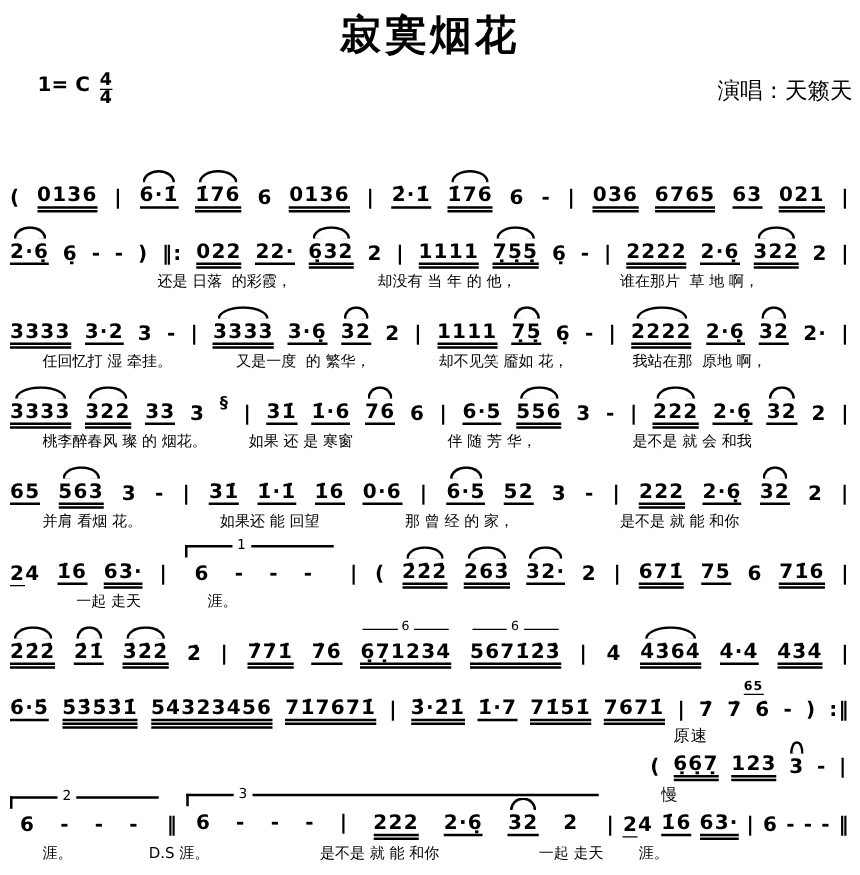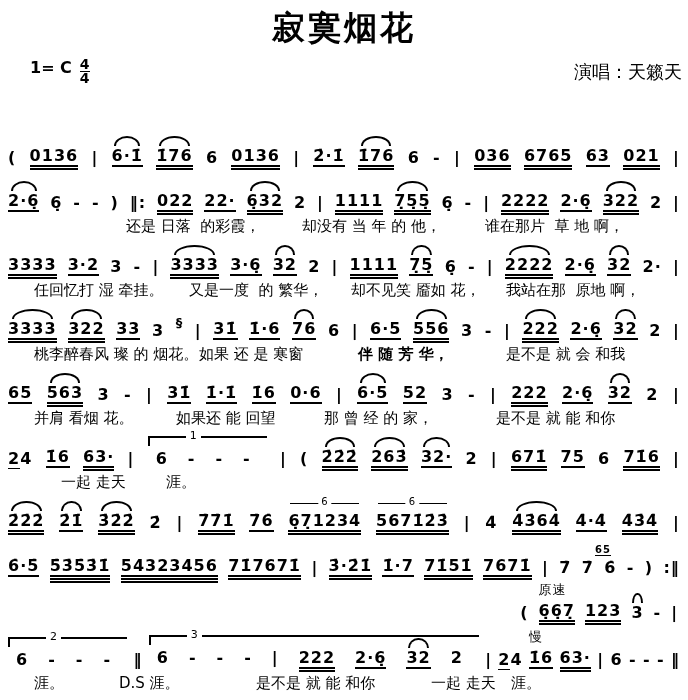--- a/index.html
+++ b/index.html
@@ -25,21 +25,21 @@
   .arc::before{content:"";position:absolute;top:-10px;left:8%;right:8%;height:8px;border:2px solid #000;border-bottom:none;border-radius:50% 50% 0 0 / 100% 100% 0 0;}
   .hastup::before{content:"";position:absolute;top:-8px;left:2px;right:2px;border-top:1px solid #000;}
   .tupn{position:absolute;top:-15px;left:50%;transform:translateX(-50%);font-size:10px;font-weight:normal;background:#fff;padding:0 3px;line-height:12px;}
   .grace{position:absolute;top:-14px;right:-17px;font-size:10px;line-height:11px;border-bottom:1px solid #000;}
   .lbl{position:absolute;top:-17px;left:0;font-size:13px;font-weight:normal;line-height:12px;white-space:nowrap;}
   .segno{font-size:13px;transform:translateY(-8px);}
   .bar{font-weight:bold;}
   .volta{position:relative;display:inline-flex;gap:20px;padding:2px 16px 0 8px;}
   .volta::before{content:"";position:absolute;top:-11px;left:0;right:0;height:8px;border-top:2px solid #000;border-left:2px solid #000;}
   .vnum{position:absolute;top:-18px;left:38px;font-size:11px;font-weight:normal;font-style:normal;background:#fff;padding:0 4px;line-height:13px;}
-  .lyric-row{position:relative;height:19px;font-size:15px;}
+  .lyric-row{position:relative;height:19px;font-size:12px;}
   .lyr{position:absolute;top:0;white-space:pre;}
 </style>
 </head>
 <body>
 
 <div class="sheet">
   <div class="title">寂寞烟花</div>
   <div class="meta">
     <div class="keysig">
       <span>1= C</span>
@@ -95,21 +95,21 @@
           <span class="tok bar">|</span>
           <span class="tok u2">2222</span>
           <span class="tok u1">2·6̣</span>
           <span class="tok u2 arc">322</span>
           <span class="tok">2</span>
           <span class="tok bar">|</span>
         </div>
         <div class="lyric-row">
           <span class="lyr" style="left: 120px;">还是 日落  的彩霞，</span>
           <span class="lyr" style="left: 296px;">却没有 当 年 的 他，</span>
-          <span class="lyr" style="left: 479px;">谁在那片  草 地 啊，</span>
+          <span class="lyr" style="left: 490px;">谁在那片  草 地 啊，</span>
         </div>
       </div>
       <div class="system">
         <div class="music-row">
           <span class="tok u2">3333</span>
           <span class="tok u1">3·2</span>
           <span class="tok">3</span>
           <span class="tok">-</span>
           <span class="tok bar">|</span>
           <span class="tok u2 arc">3333</span>
@@ -155,21 +155,21 @@
           <span class="tok bar">|</span>
           <span class="tok u2 arc">222</span>
           <span class="tok u1">2·6̣</span>
           <span class="tok u1 arc">32</span>
           <span class="tok">2</span>
           <span class="tok bar">|</span>
         </div>
         <div class="lyric-row">
           <span class="lyr" style="left: 28px;">桃李醉春风 璨 的 烟花。</span>
           <span class="lyr" style="left: 193px;">如果 还 是 寒窗</span>
-          <span class="lyr" style="left: 352px; font-weight: bold;">伴 随 芳 华，</span>
+          <span class="lyr" style="left: 352px;">伴 随 芳 华，</span>
           <span class="lyr" style="left: 500px;">是不是 就 会 和我</span>
         </div>
       </div>
       <div class="system">
         <div class="music-row">
           <span class="tok u1">65</span>
           <span class="tok u2 arc">563</span>
           <span class="tok">3</span>
           <span class="tok">-</span>
           <span class="tok bar">|</span>

